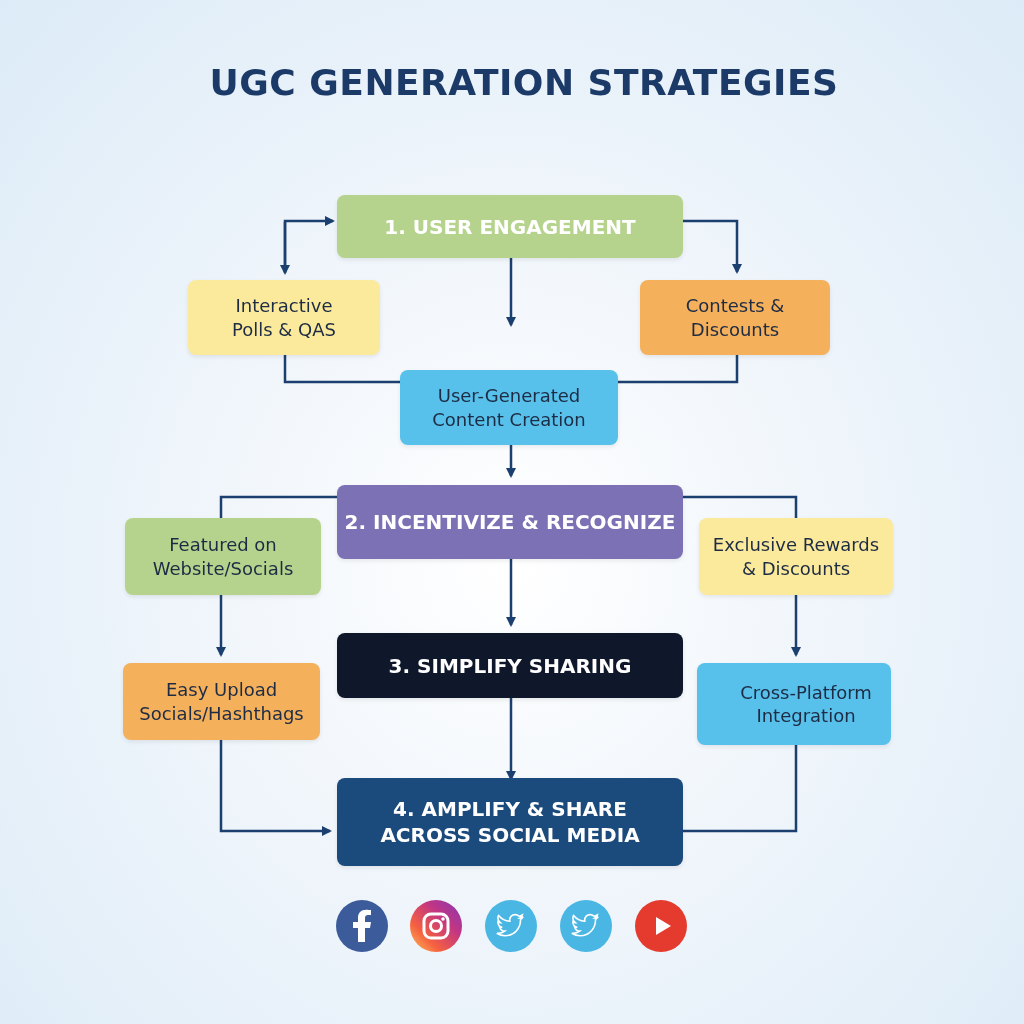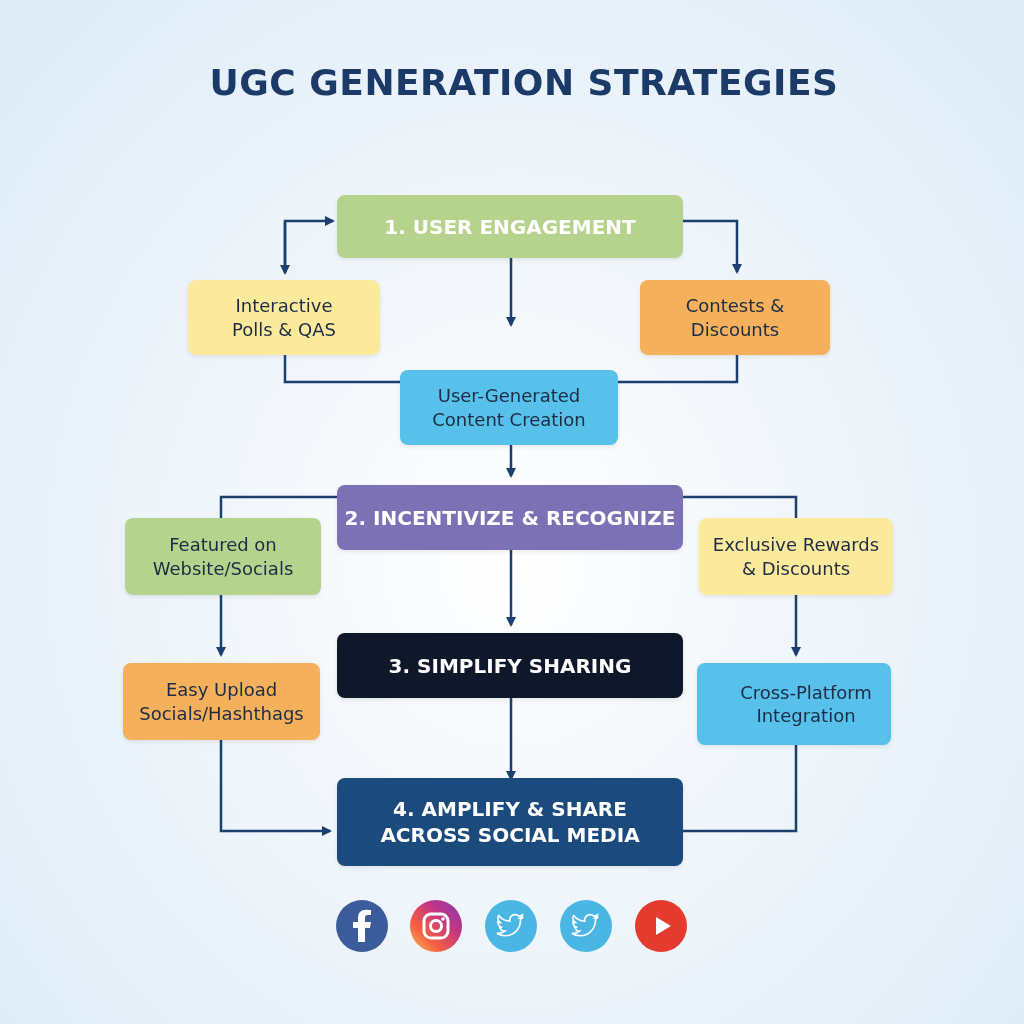--- a/index.html
+++ b/index.html
@@ -81,21 +81,21 @@
       <div>Discounts</div>
     </div>
 </div>
 <div class="box sub blue" style="left:400px;top:333px;width:218px;height:75px;margin-top:37px;">
   <div>
       <div>User-Generated</div>
       <div>Content Creation</div>
     </div>
 </div>
 
-<div class="box main purple" style="left:337px;top:485px;width:346px;height:65px;">
+<div class="box main purple" style="left:337px;top:485px;width:346px;height:74px;">
   <span>2. INCENTIVIZE &amp; RECOGNIZE</span>
 </div>
 <div class="box sub green" style="left:125px;top:518px;width:196px;height:77px;">
   <div>
       <div>Featured on</div>
       <div>Website/Socials</div>
     </div>
 </div>
 <div class="box sub yellow" style="left:699px;top:518px;width:194px;height:77px;">
   <div>

